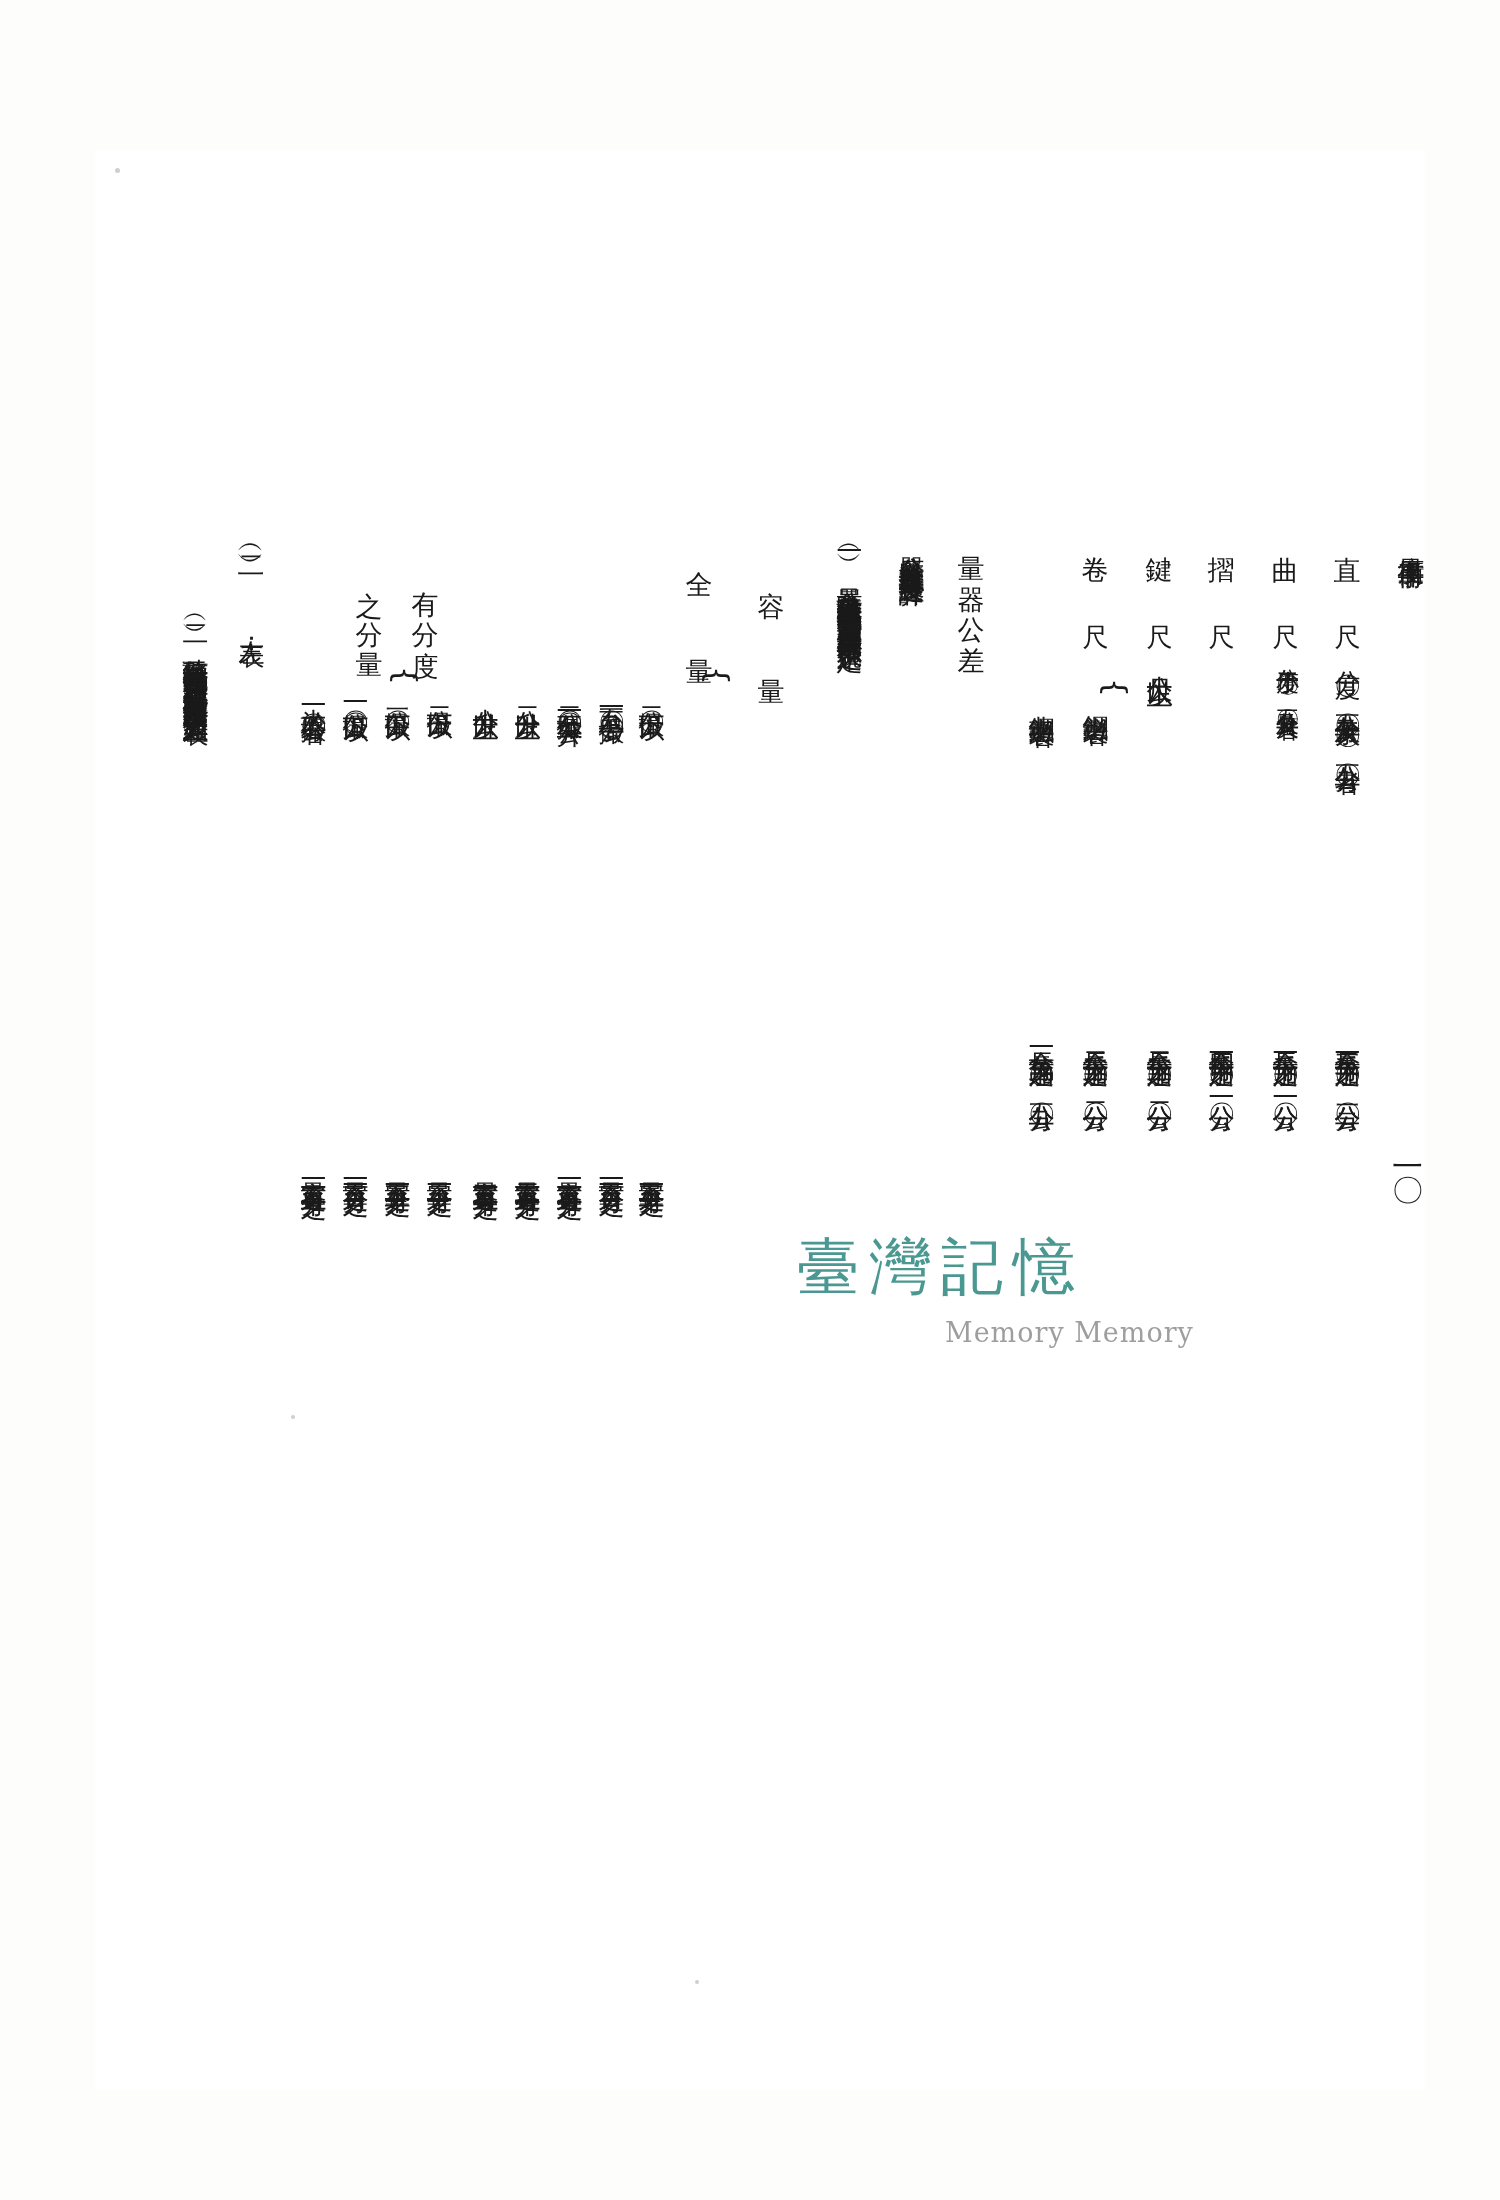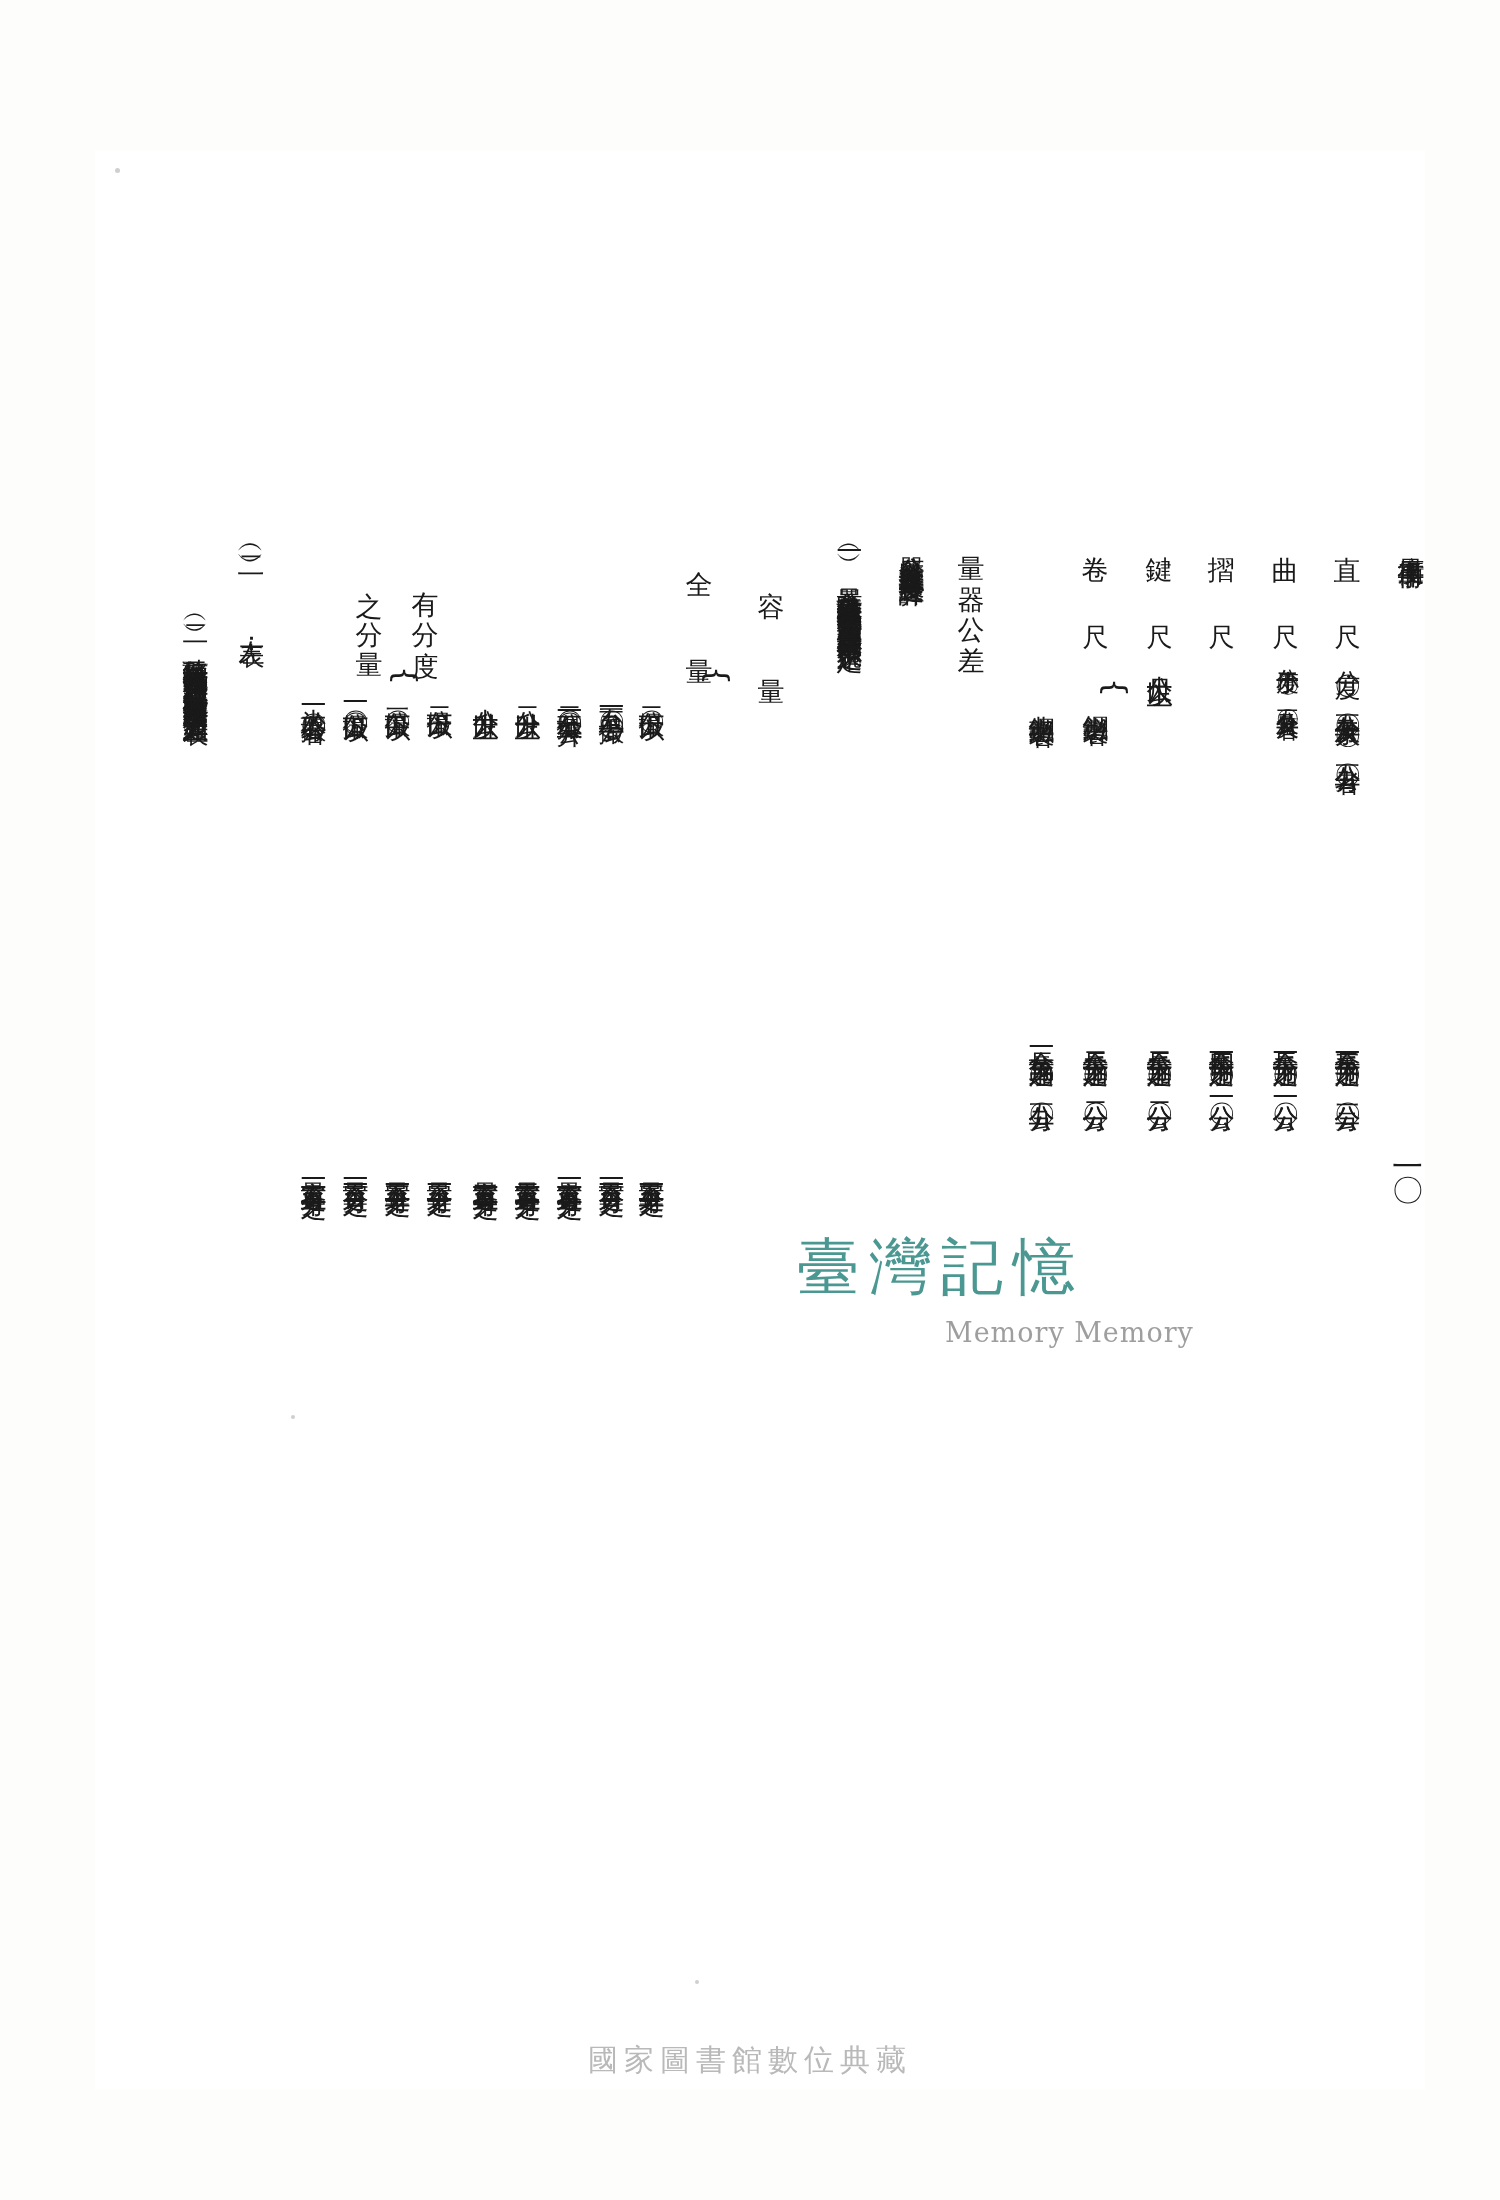--- a/index.html
+++ b/index.html
@@ -197,14 +197,13 @@
     <div id="watermark">
       <div class="wm-cn">臺灣記憶</div>
       <div class="wm-en">Memory Memory</div>
     </div>
 
     <div class="speck" style="left:20px; top:18px; width:5px; height:5px;"></div>
     <div class="speck" style="left:196px; top:1265px; width:4px; height:4px;"></div>
     <div class="speck" style="left:600px; top:1830px; width:4px; height:4px;"></div>
   </div>
 
-  <div id="footer-stamp">國家圖書館數位典藏</div>
 </div>
 
 </body></html>

